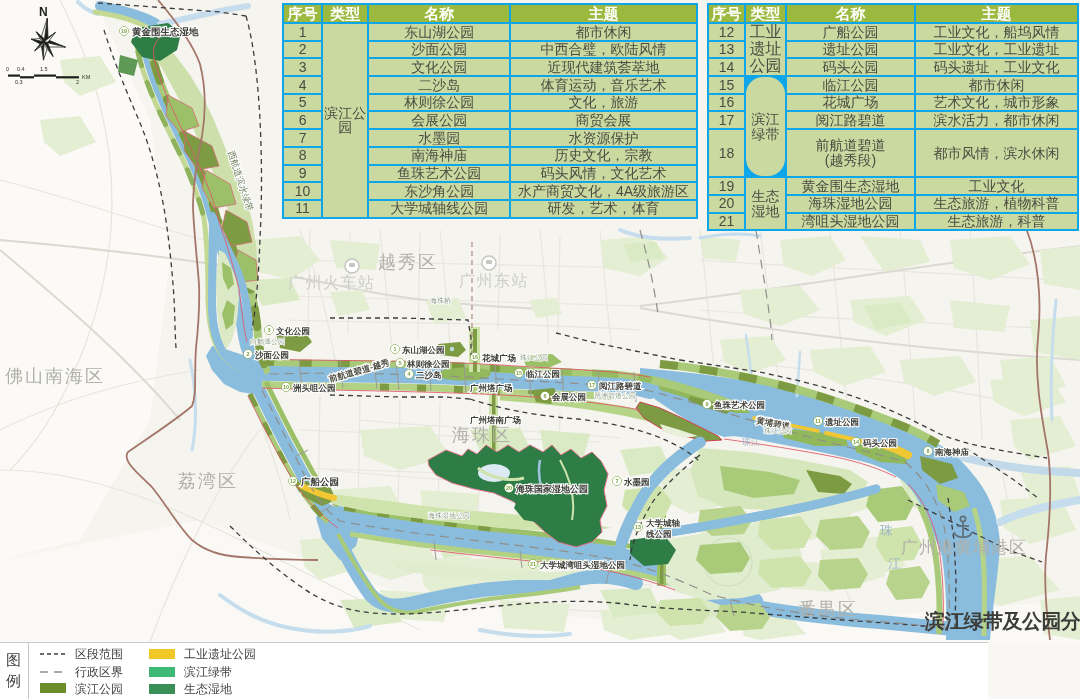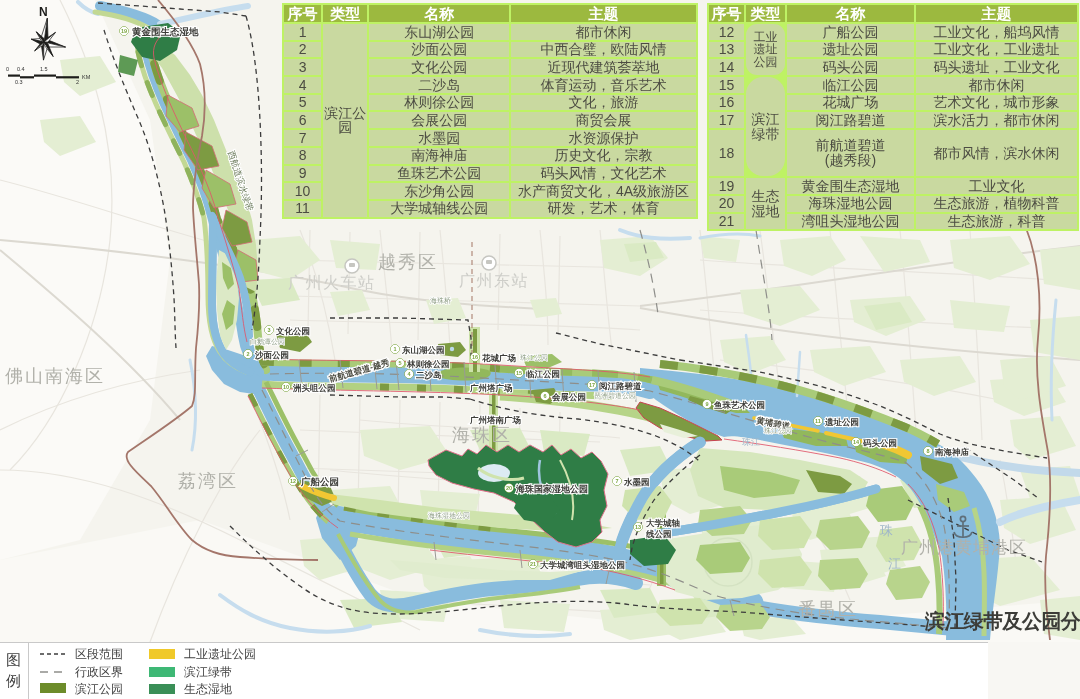--- a/index.html
+++ b/index.html
@@ -1,19 +1,19 @@
 <!DOCTYPE html>
 <html><head>
 <meta charset="utf-8">
 <style>
   html,body{margin:0;padding:0;}
   body{width:1080px;height:699px;overflow:hidden;font-family:"Liberation Sans",sans-serif;}
   #page{position:relative;width:1080px;height:699px;background:#f8f7f3;overflow:hidden;}
   #map{position:absolute;left:0;top:0;}
-  table{border-collapse:separate;border-spacing:2px;position:absolute;table-layout:fixed;background:#bef264;}
+  table{border-collapse:separate;border-spacing:2px;position:absolute;table-layout:fixed;background:#0ea5e9;}
   td,th{background:#c9d9a0;color:#4c4c42;font-size:14px;text-align:center;vertical-align:middle;padding:0;line-height:1.05;overflow:hidden;white-space:nowrap;}
   th{background:#9cb93f;color:#ffffff;font-weight:bold;font-size:15px;}
   #legend{position:absolute;left:0;top:642px;width:956px;height:57px;background:#ffffff;border-top:1px solid #c9c9c9;padding-left:32px;}
   .ttl{position:absolute;font-weight:bold;color:#3c3c38;margin-left:48px;}
 </style>
 </head>
 <body>
 <div id="page">
 
 <svg id="map" width="1080" height="699" viewBox="0 0 1080 699">
@@ -678,21 +678,21 @@
       </colgroup>
 <tbody>
         <tr style="height:17px;">
           <th>序号</th>
           <th>类型</th>
           <th>名称</th>
           <th>主题</th>
         </tr>
 <tr style="height:15.7px;">
           <td>12</td>
-          <td rowspan="3" style="font-size:12px;border-radius:11px;">工业<br>遗址<br>公园</td>
+          <td rowspan="3" style="font-size:16px;">工业<br>遗址<br>公园</td>
           <td>广船公园</td>
           <td>工业文化，船坞风情</td>
         </tr>
 <tr style="height:15.7px;">
           <td>13</td>
           <td>遗址公园</td>
           <td>工业文化，工业遗址</td>
         </tr>
 <tr style="height:15.7px;">
           <td>14</td>

